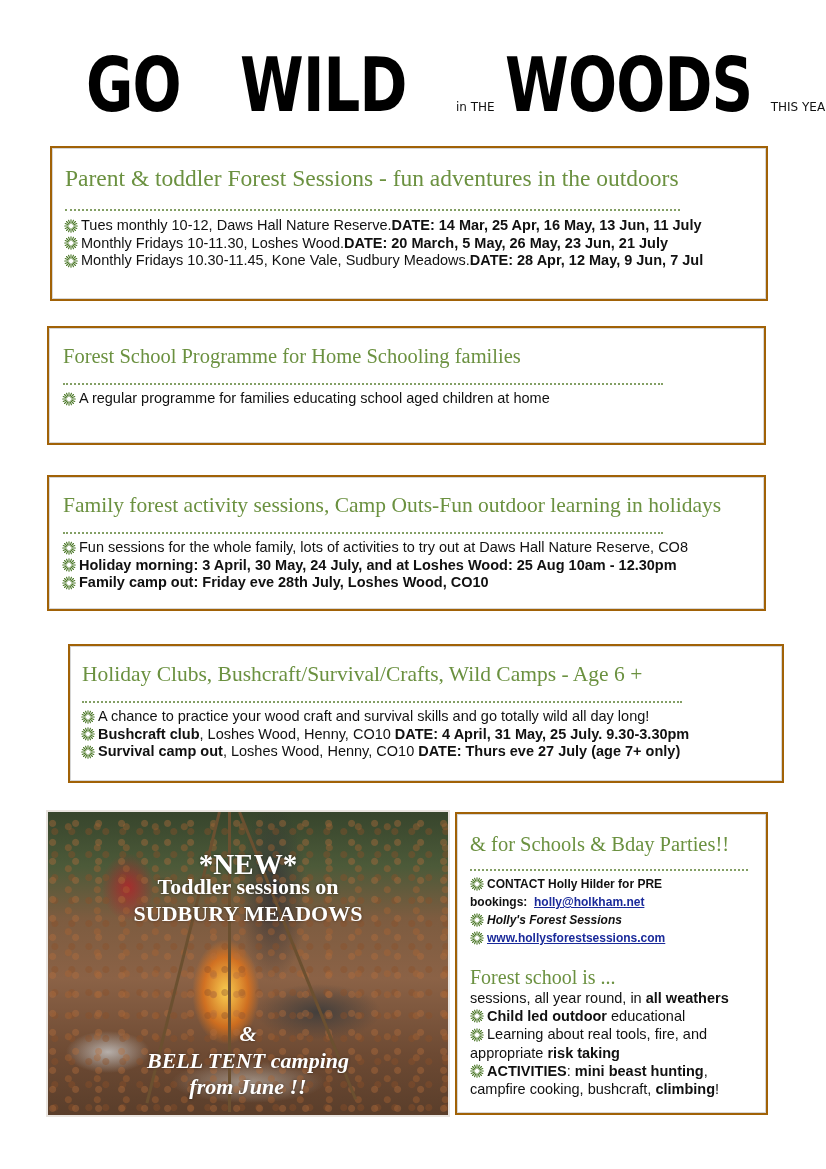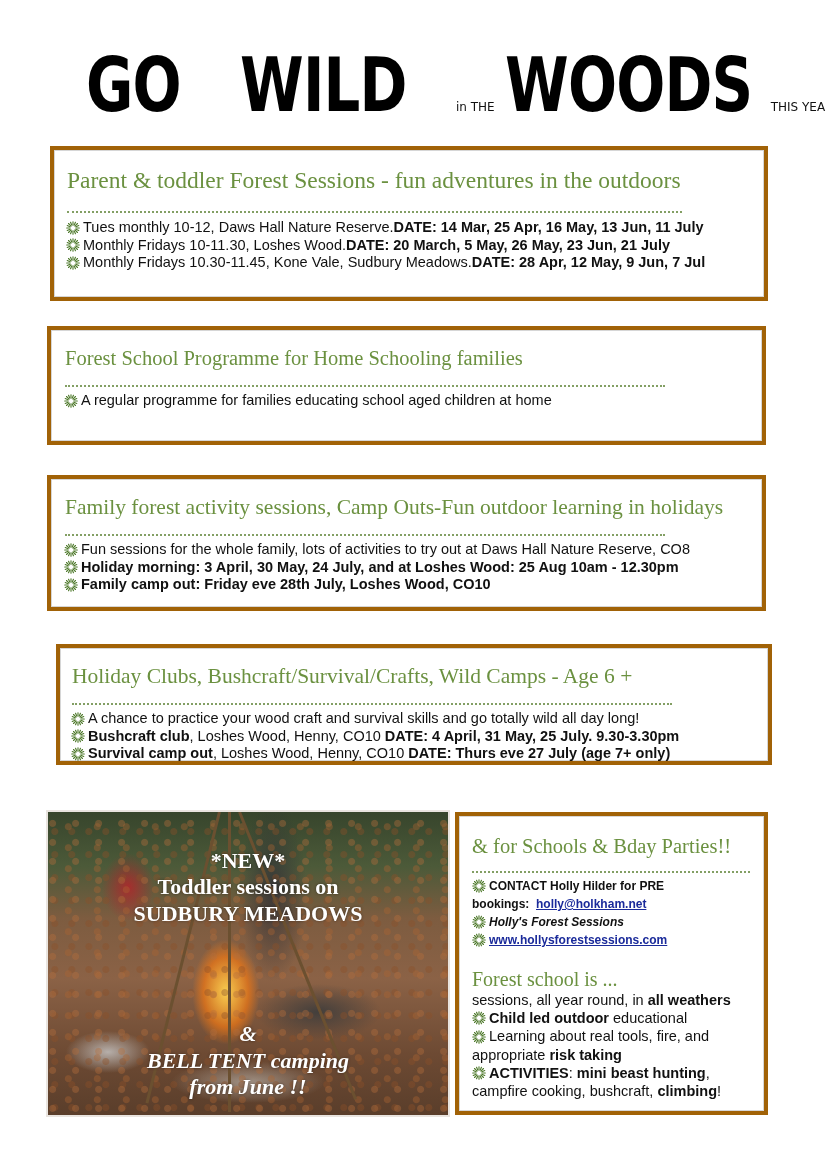--- a/index.html
+++ b/index.html
@@ -9,21 +9,21 @@
     .banner { position: absolute; left: 86px; top: 38px; height: 80px; display: flex; align-items: flex-end; white-space: nowrap; }
     .big { font-family: "DejaVu Sans", sans-serif; font-weight: bold; font-size: 74px; line-height: 66px; letter-spacing: -1px; color: #000; transform: scaleX(0.78); transform-origin: left bottom; display: inline-block; }
     .big-go { width: 150px; }
     .big-wild { width: 200px; margin-left: 4px; }
     .big-woods { width: 260px; }
     .small-cap { font-family: "DejaVu Sans", sans-serif; font-size: 12px; line-height: 14px; margin-bottom: 4px; display: inline-block; }
     .in-the { margin-left: 16px; margin-right: 10px; }
     .this-year { margin-left: 6px; }
 
     
-    .box { position: absolute; background: #fff; border: 4px solid #a16207; box-shadow: inset 0 0 0 1px #d6d6d6; box-sizing: border-box; }
+    .box { position: absolute; background: #fff; border: 2px solid #a16207; box-shadow: inset 0 0 0 1px #d6d6d6; box-sizing: border-box; }
     .box-title { font-family: "Liberation Serif", serif; color: #6b9140; font-size: 23px; line-height: 26px; white-space: nowrap; }
     .sep { height: 0; border-top: 2px dotted #6e8f4a; opacity: 0.85; }
     .item { font-size: 14.5px; line-height: 17.5px; white-space: nowrap; display: flex; align-items: center; }
     .item b { font-weight: bold; }
     .bullet { width: 14px; height: 14px; margin-right: 3px; flex: 0 0 14px; display: inline-block; }
 
     #box1 { left: 50px; top: 146px; width: 718px; height: 155px; }
     #box1 .box-title { position: absolute; left: 13px; top: 17px; font-size: 23.5px; }
     #box1 .sep { position: absolute; left: 13px; top: 61px; width: 615px; }
     #box1 .items { position: absolute; left: 12px; top: 69px; }
@@ -31,21 +31,21 @@
     #box2 { left: 47px; top: 326px; width: 719px; height: 119px; }
     #box2 .box-title { position: absolute; left: 14px; top: 15px; font-size: 20.5px; }
     #box2 .sep { position: absolute; left: 14px; top: 55px; width: 600px; }
     #box2 .items { position: absolute; left: 13px; top: 62px; text-align: center; }
 
     #box3 { left: 47px; top: 475px; width: 719px; height: 136px; }
     #box3 .box-title { position: absolute; left: 14px; top: 15px; font-size: 21.5px; }
     #box3 .sep { position: absolute; left: 14px; top: 55px; width: 600px; }
     #box3 .items { position: absolute; left: 13px; top: 62px; }
 
-    #box4 { left: 56px; top: 644px; width: 716px; height: 121px; }
+    #box4 { left: 68px; top: 644px; width: 716px; height: 139px; }
     #box4 .box-title { position: absolute; left: 12px; top: 15px; font-size: 21.5px; }
     #box4 .sep { position: absolute; left: 12px; top: 55px; width: 600px; }
     #box4 .items { position: absolute; left: 11px; top: 62px; }
 
     
     #photo { position: absolute; left: 48px; top: 812px; width: 400px; height: 303px; overflow: hidden;
       background:
         radial-gradient(ellipse 45px 70px at 178px 180px, rgba(255,210,80,0.95), rgba(240,120,20,0.7) 50%, rgba(0,0,0,0) 75%),
         radial-gradient(ellipse 90px 40px at 270px 200px, rgba(60,60,60,0.9), rgba(0,0,0,0) 70%),
         radial-gradient(ellipse 60px 30px at 60px 240px, rgba(200,200,200,0.8), rgba(0,0,0,0) 70%),
@@ -55,21 +55,21 @@
         linear-gradient(180deg, #37452c 0%, #4c5a39 18%, #7d5c40 35%, #8b6246 55%, #6d4a33 80%, #5a3e2b 100%);
       box-shadow: 0 0 0 2px #e9e4df; }
     .photo-leaves { position: absolute; inset: 0;
       background-image:
         radial-gradient(circle at 20% 60%, rgba(180,110,60,0.5) 0 3px, transparent 4px),
         radial-gradient(circle at 70% 70%, rgba(170,100,50,0.5) 0 3px, transparent 4px),
         radial-gradient(circle at 40% 85%, rgba(140,80,40,0.5) 0 3px, transparent 4px);
       background-size: 23px 19px, 29px 21px, 17px 23px; opacity: 0.8; }
     .photo-pole { position: absolute; width: 3px; background: #6b5030; transform-origin: top center; }
     .photo-text { position: absolute; left: 0; width: 100%; text-align: center; font-family: "Liberation Serif", serif; font-weight: bold; color: #fff; text-shadow: 0 0 3px rgba(0,0,0,0.45); }
-    .pt-new { top: 36px; font-size: 22px; }
+    .pt-new { top: 36px; font-size: 29px; }
     .pt-l1 { top: 62px; font-size: 22px; }
     .pt-l2 { top: 89px; font-size: 22px; }
     .pt-amp { top: 209px; font-size: 22px; font-style: italic; }
     .pt-l3 { top: 236px; font-size: 22px; font-style: italic; }
     .pt-l4 { top: 262px; font-size: 22px; font-style: italic; }
 
     
     #box5 { left: 455px; top: 812px; width: 313px; height: 303px; }
     #box5 .box-title { position: absolute; left: 13px; top: 17px; font-size: 20.5px; }
     #box5 .sep { position: absolute; left: 13px; top: 55px; width: 278px; }

